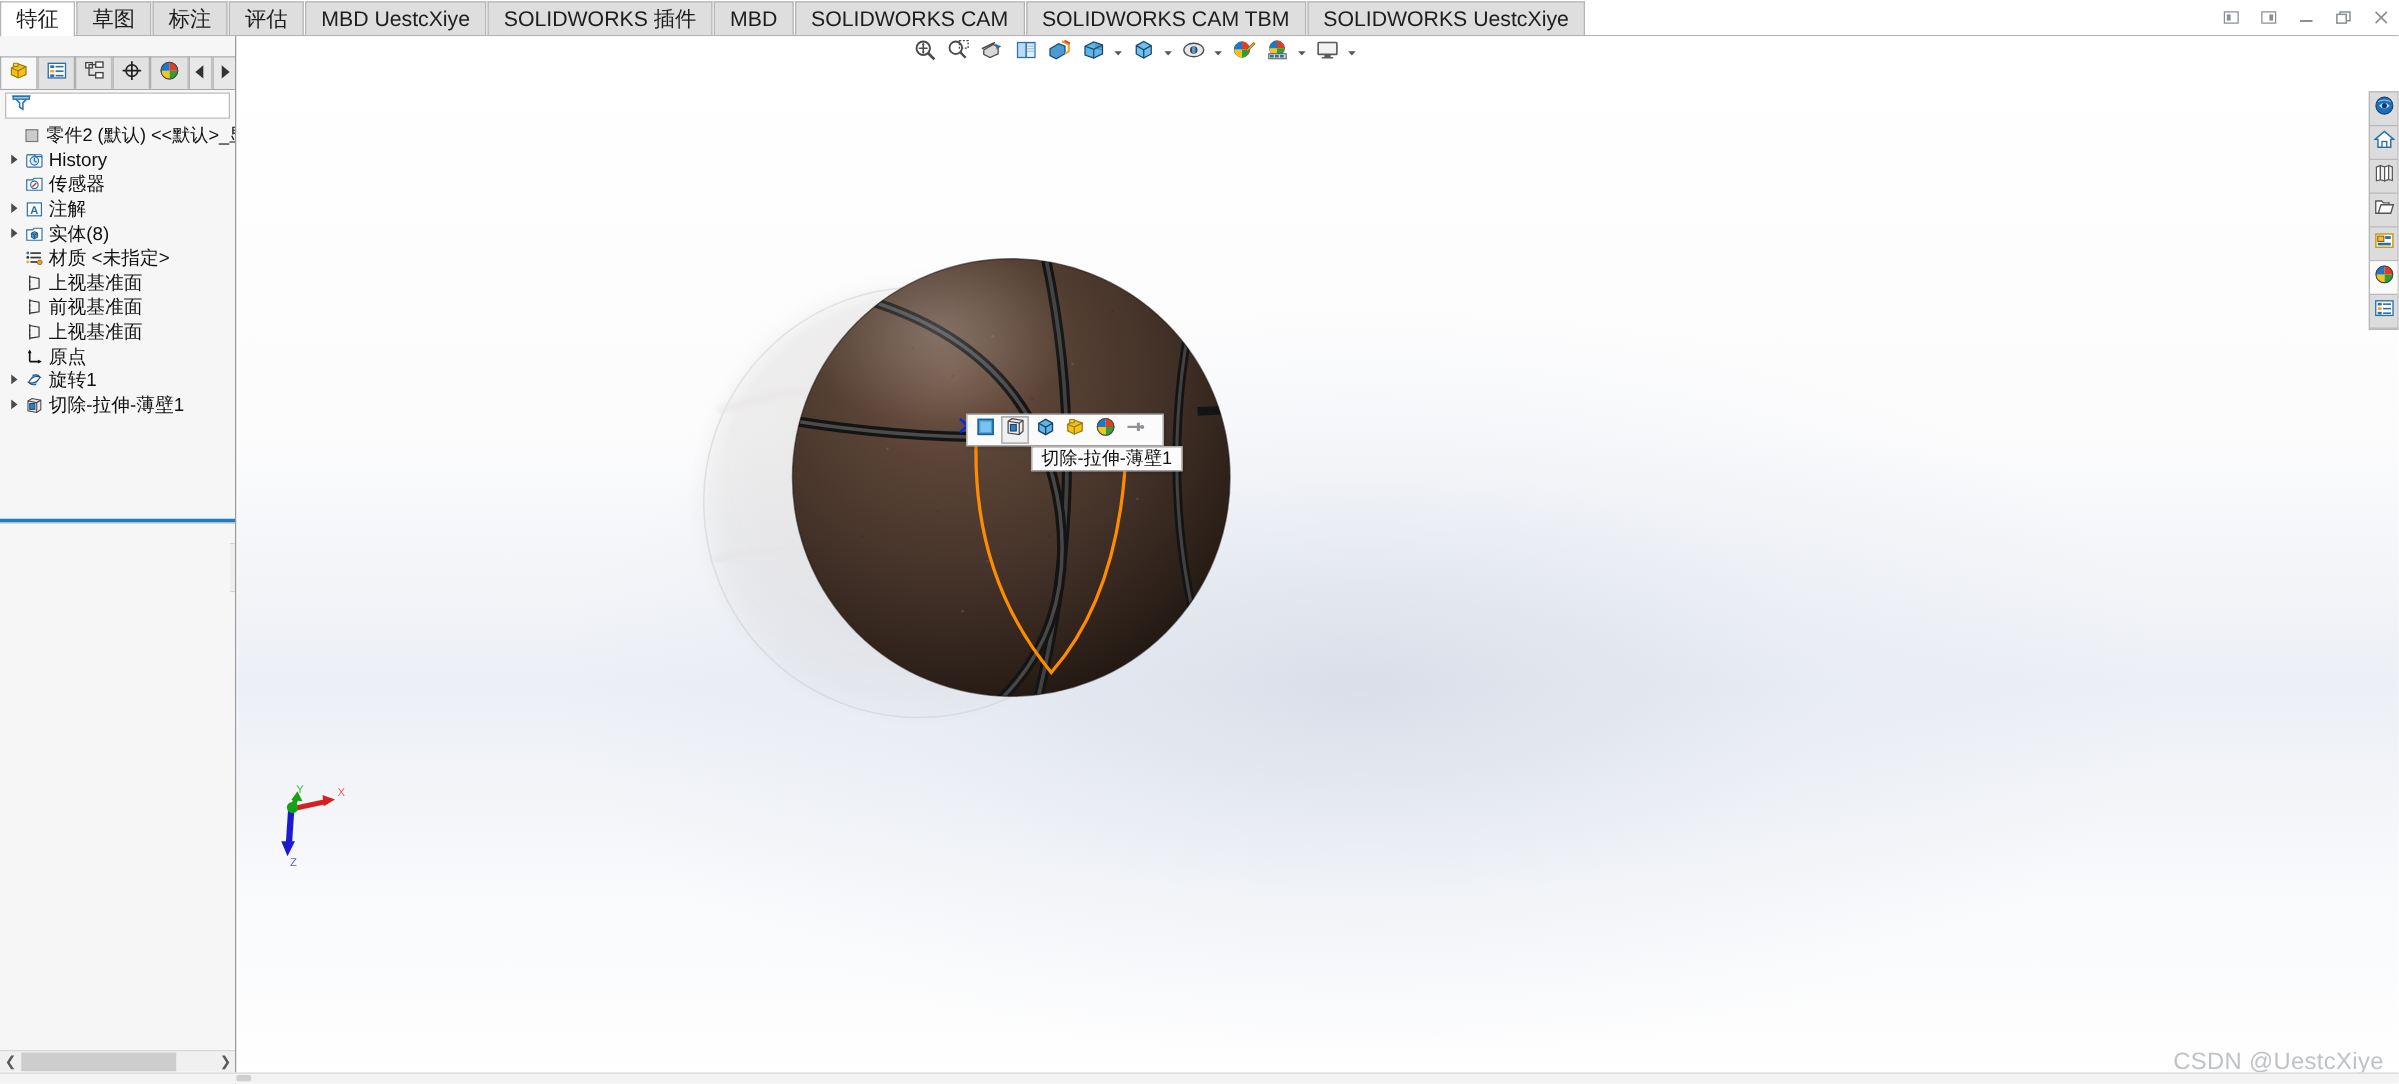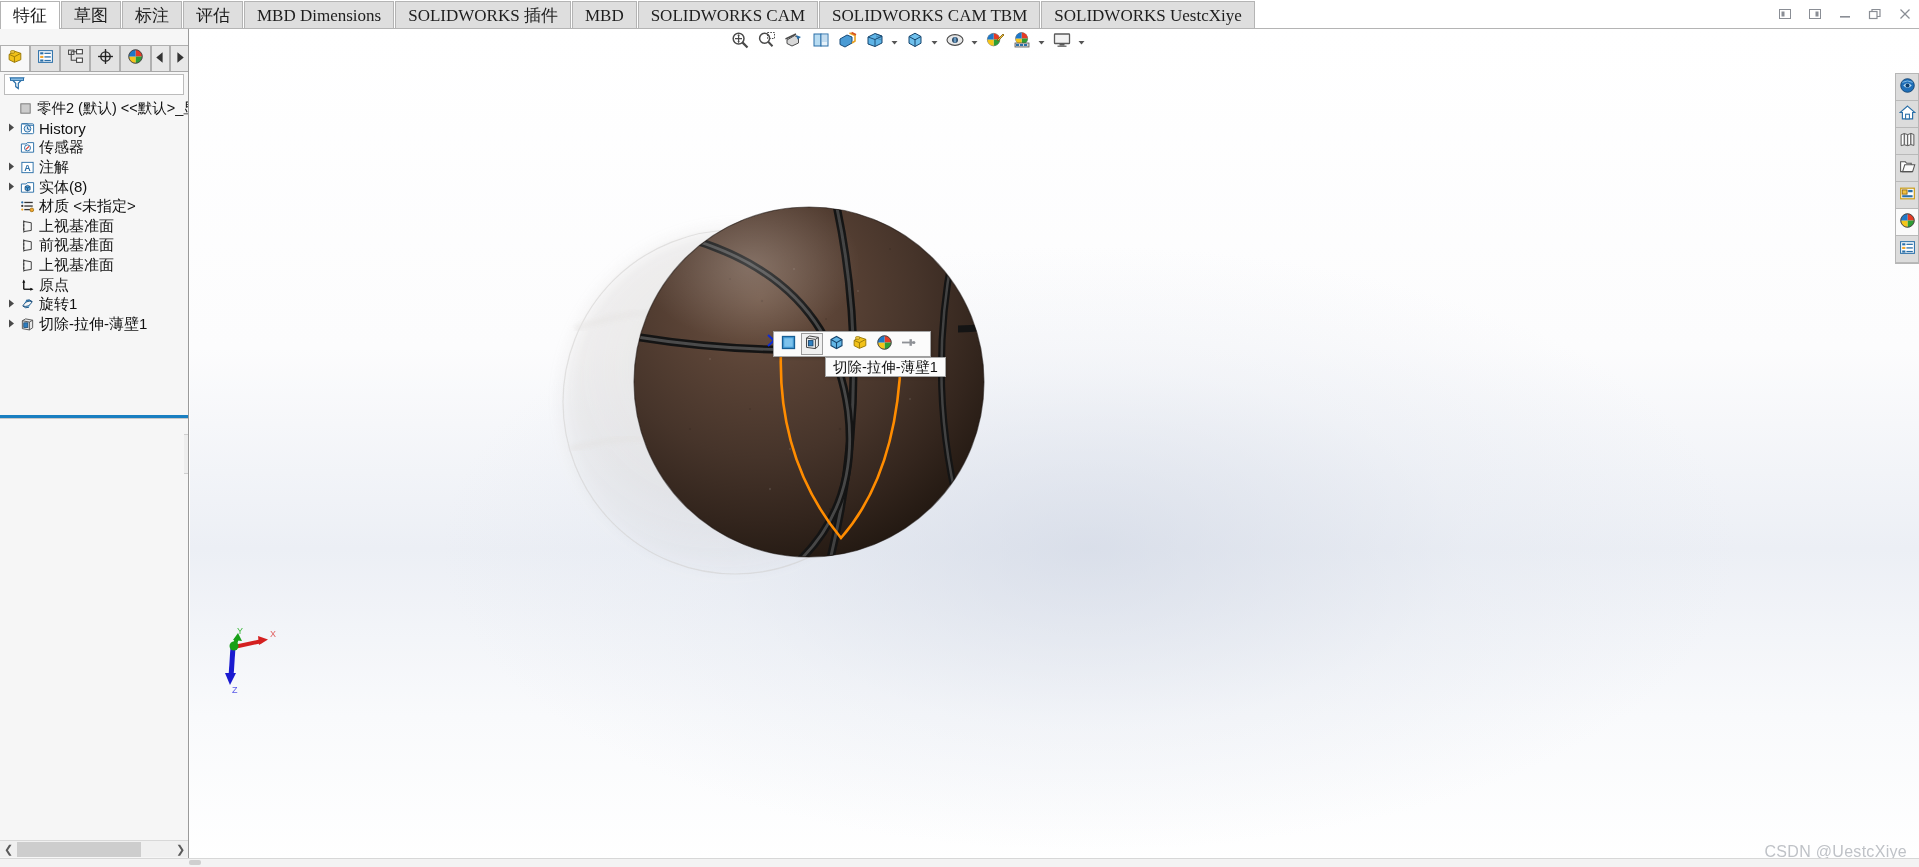--- a/index.html
+++ b/index.html
@@ -20,21 +20,20 @@
   .tab {
     height: 28px; line-height: 27px;
     padding: 0 12px;
     font-size: 17px; color: #1d1d1d;
     background: #dedede;
     border: 1px solid #b4b4b4;
     border-bottom: none;
     margin-right: 1px;
     white-space: nowrap;
     cursor: default;
-    font-family: Liberation Serif, serif;
   }
   .tab.active {
     background: #ffffff;
     border-color: #b4b4b4;
     position: relative; z-index: 3;
   }
   .tabrow-underline {
     position: absolute; left: 0; top: 28px; width: 1919px; height: 1px;
     background: #b4b4b4;
   }
@@ -198,21 +197,21 @@
     box-shadow: 1px 1px 3px rgba(0,0,0,0.18);
     z-index: 12;
   }
 
   
   .triad { position: absolute; left: 30px; top: 598px; width: 70px; height: 70px; z-index: 8; }
 
   
   .watermark {
     position: absolute; right: 12px; bottom: 6px;
-    font-size: 16px; color: #bfc2c7; letter-spacing: 0.3px;
+    font-size: 19px; color: #bfc2c7; letter-spacing: 0.3px;
     user-select: none;
   }
 
   
   .bottomstrip {
     position: absolute; left: 0; bottom: 0; width: 1919px; height: 9px;
     background: #f3f3f3; border-top: 1px solid #d7d7d7;
   }
   .bs-grip {
     position: absolute; left: 189px; bottom: 2px; width: 12px; height: 5px;
@@ -223,21 +222,21 @@
 <body>
 
 <div id="app">
 
   <div class="tabrow">
     <div class="tabs" id="cmd-tabs">
         <div class="tab active">特征</div>
         <div class="tab">草图</div>
         <div class="tab">标注</div>
         <div class="tab">评估</div>
-        <div class="tab">MBD Dimensions</div>
+        <div class="tab">MBD UestcXiye</div>
         <div class="tab">SOLIDWORKS 插件</div>
         <div class="tab">MBD</div>
         <div class="tab">SOLIDWORKS CAM</div>
         <div class="tab">SOLIDWORKS CAM TBM</div>
         <div class="tab">SOLIDWORKS UestcXiye</div>
       </div>
     <div class="tabrow-underline"></div>
 
     <div class="wincontrols">
       <div class="wc">

